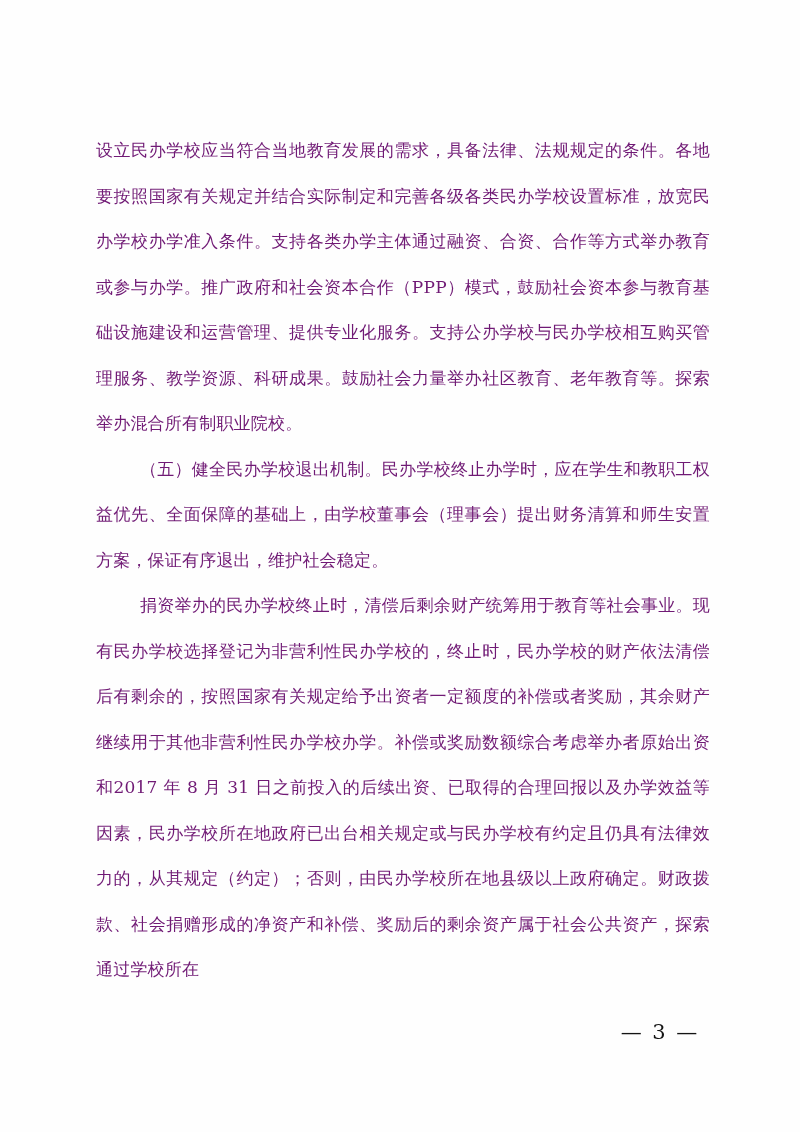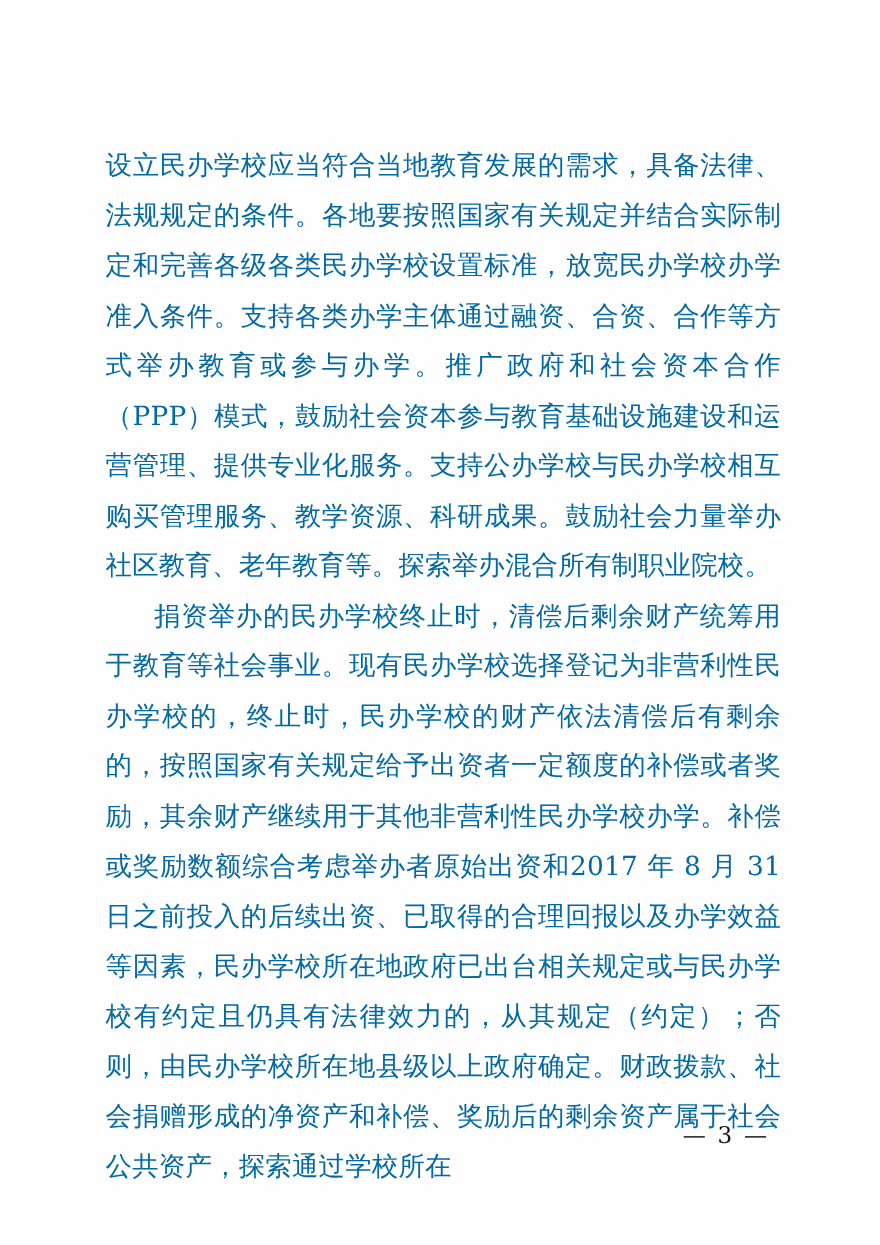--- a/index.html
+++ b/index.html
@@ -23,28 +23,28 @@
     height: 1132px;
     background: #fefefe;
   }
   .content {
     position: absolute;
     left: 96px;
     top: 128px;
     width: 614px;
   }
   .para {
-    font-size: 24px;
+    font-size: 17px;
     line-height: 45.5px;
     text-align: justify;
     text-justify: inter-ideograph;
     letter-spacing: 0.2px;
     margin: 0 0 0 0;
     text-indent: 0;
-    color: #0369a1;
+    color: #701a75;
   }
   .para.indent {
     text-indent: 44px;
   }
   .para + .para {
     margin-top: 0px;
   }
   .pagenum {
     position: absolute;
     left: 0;
@@ -60,18 +60,19 @@
     display: inline-block;
     margin-left: 520px;
   }
 </style>
 </head>
 <body>
 
 <div class="page">
   <div class="content">
     <p class="para">设立民办学校应当符合当地教育发展的需求，具备法律、法规规定的条件。各地要按照国家有关规定并结合实际制定和完善各级各类民办学校设置标准，放宽民办学校办学准入条件。支持各类办学主体通过融资、合资、合作等方式举办教育或参与办学。推广政府和社会资本合作（PPP）模式，鼓励社会资本参与教育基础设施建设和运营管理、提供专业化服务。支持公办学校与民办学校相互购买管理服务、教学资源、科研成果。鼓励社会力量举办社区教育、老年教育等。探索举办混合所有制职业院校。</p>
+    <p class="para indent">（五）健全民办学校退出机制。民办学校终止办学时，应在学生和教职工权益优先、全面保障的基础上，由学校董事会（理事会）提出财务清算和师生安置方案，保证有序退出，维护社会稳定。</p>
     <p class="para indent">捐资举办的民办学校终止时，清偿后剩余财产统筹用于教育等社会事业。现有民办学校选择登记为非营利性民办学校的，终止时，民办学校的财产依法清偿后有剩余的，按照国家有关规定给予出资者一定额度的补偿或者奖励，其余财产继续用于其他非营利性民办学校办学。补偿或奖励数额综合考虑举办者原始出资和2017 年 8 月 31 日之前投入的后续出资、已取得的合理回报以及办学效益等因素，民办学校所在地政府已出台相关规定或与民办学校有约定且仍具有法律效力的，从其规定（约定）；否则，由民办学校所在地县级以上政府确定。财政拨款、社会捐赠形成的净资产和补偿、奖励后的剩余资产属于社会公共资产，探索通过学校所在</p>
   </div>
   <div class="pagenum">
     <span class="pagenum-inner">— 3 —</span>
   </div>
 </div>
 
 </body></html>

